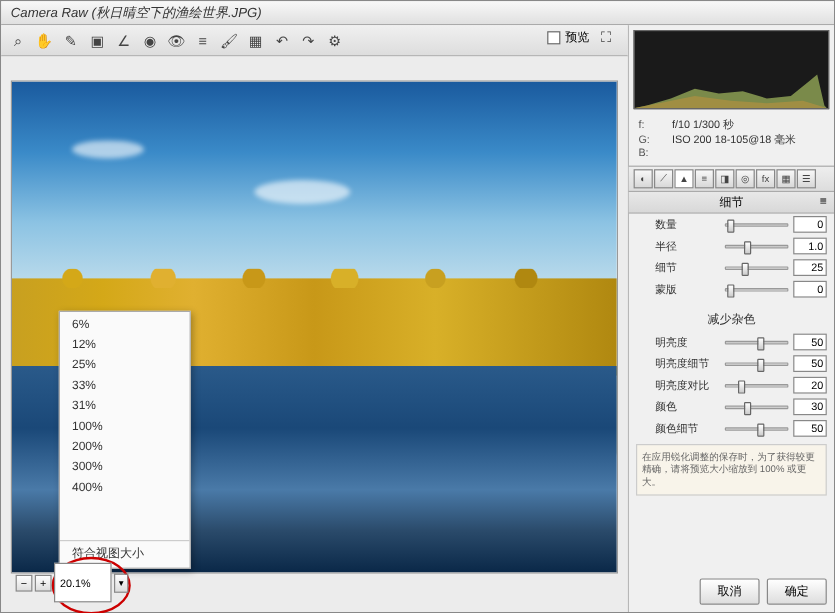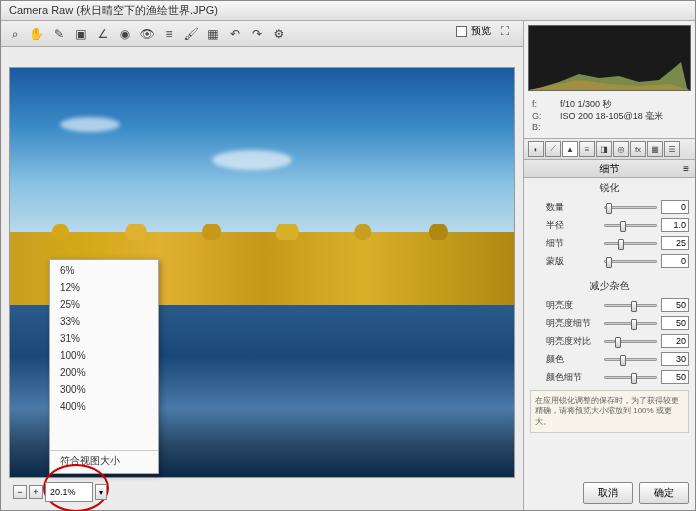--- a/index.html
+++ b/index.html
@@ -1,36 +1,36 @@
 <!DOCTYPE html>
 <html><head>
 <meta charset="utf-8">
 <style>
 * { box-sizing: border-box; margin: 0; padding: 0; }
 body { font-family: "Microsoft YaHei", Arial, sans-serif; font-size: 10px; background: #fff; }
 .window { width: 696px; height: 511px; background: #eaeaea; border: 1px solid #888; position: relative; }
-.titlebar { height: 20px; background: linear-gradient(#f8f8f8, #e0e0e0); border-bottom: 1px solid #aaa; display: flex; align-items: center; padding: 0 8px; color: #333; font-size: 11px; }
+.titlebar { height: 20px; background: linear-gradient(#f8f8f8, #e0e0e0); border-bottom: 1px solid #aaa; display: flex; align-items: center; padding: 0 8px; color: #333; font-size: 11px; font-style: italic; }
 .main { display: flex; height: calc(100% - 20px); }
 .left-area { flex: 1; display: flex; flex-direction: column; background: #ececec; position: relative; }
 .toolbar { height: 26px; background: linear-gradient(#f0f0f0, #ddd); border-bottom: 1px solid #aaa; display: flex; align-items: center; padding: 0 4px; gap: 2px; position: relative; }
 .tool-icon { width: 20px; height: 20px; border: 1px solid transparent; display: flex; align-items: center; justify-content: center; cursor: pointer; color: #444; font-size: 12px; }
 .toolbar-right { position: absolute; right: 8px; top: 0; height: 20px; display: flex; align-items: center; gap: 4px; justify-content: flex-end; }
 .preview-cb { width: 11px; height: 11px; border: 1px solid #666; background: #fff; }
 .preview-area { flex: 1; background: #ececec; padding: 20px 8px 8px 8px; position: relative; }
 .image-frame { width: 100%; height: calc(100% - 24px); border: 1px solid #999; background: #fff; overflow: hidden; position: relative; }
 .landscape { width: 100%; height: 100%; position: relative; }
 .sky { position: absolute; top: 0; left: 0; right: 0; height: 48%; background: linear-gradient(#1a5a9e 0%, #3a8ac8 30%, #8cc3e3 60%, #d5e8f0 100%); }
 .cloud { position: absolute; background: rgba(255,255,255,0.6); border-radius: 50%; filter: blur(2px); }
 .trees { position: absolute; top: 40%; left: 0; right: 0; height: 20%; background: linear-gradient(to right, #c8a020 0%, #d4a818 15%, #e0b030 30%, #c89818 50%, #d8b028 70%, #b08810 100%); }
 .trees::before { content: ''; position: absolute; top: -8px; left: 0; right: 0; height: 16px; background: radial-gradient(circle at 10% 50%, #d4a818 8px, transparent 9px), radial-gradient(circle at 25% 50%, #e0b030 10px, transparent 11px), radial-gradient(circle at 40% 50%, #c89818 9px, transparent 10px), radial-gradient(circle at 55% 50%, #d8b028 11px, transparent 12px), radial-gradient(circle at 70% 50%, #c8a020 8px, transparent 9px), radial-gradient(circle at 85% 50%, #b08810 9px, transparent 10px); }
 .water { position: absolute; top: 58%; left: 0; right: 0; bottom: 0; background: linear-gradient(#2a5a8a 0%, #1a4878 30%, #4a7aa8 60%, #2a4a6a 80%, #0a2848 100%); }
 .reflection { position: absolute; top: 58%; left: 0; right: 0; height: 20%; background: linear-gradient(to right, #9a7818 0%, #a88820 30%, #9a7818 60%, #887010 100%); opacity: 0.5; filter: blur(1px); transform: scaleY(-0.8); }
 .zoom-section { position: absolute; left: 12px; bottom: 8px; display: flex; align-items: center; gap: 2px; }
 .zoom-btn { width: 14px; height: 14px; border: 1px solid #888; background: linear-gradient(#fff,#ddd); font-size: 9px; display: flex; align-items: center; justify-content: center; cursor: pointer; }
-.zoom-display { width: 48px; height: 20px; border: 1px solid #888; background: #fff; display: flex; align-items: center; padding: 0 4px; font-size: 9px; }
+.zoom-display { width: 48px; height: 33px; border: 1px solid #888; background: #fff; display: flex; align-items: center; padding: 0 4px; font-size: 9px; }
 .zoom-chevron { width: 12px; height: 16px; border: 1px solid #888; background: linear-gradient(#fff,#ddd); display: flex; align-items: center; justify-content: center; font-size: 8px; cursor: pointer; }
 .zoom-circle { position: absolute; left: 42px; bottom: -2px; width: 66px; height: 48px; border: 2px solid #c00; border-radius: 50%; pointer-events: none; }
 .zoom-menu { position: absolute; left: 48px; bottom: 36px; width: 110px; background: #fafafa; border: 1px solid #aaa; box-shadow: 2px 2px 6px rgba(0,0,0,0.3); padding: 2px 0; }
 .zoom-item { padding: 3px 10px; font-size: 10px; color: #333; cursor: pointer; }
 .right-panel { width: 172px; background: #f0f0f0; border-left: 1px solid #aaa; display: flex; flex-direction: column; }
 .histogram { height: 66px; background: #1a1a1a; border: 1px solid #666; margin: 4px; position: relative; overflow: hidden; }
 .histo-curve { position: absolute; bottom: 0; left: 0; right: 0; height: 30px; }
 .exif { padding: 4px 8px; font-size: 9px; color: #333; line-height: 1.3; }
 .exif-row { display: flex; }
 .exif-label { width: 28px; color: #555; }
@@ -139,21 +139,20 @@
         <div class="tab-icon">≡</div>
         <div class="tab-icon">◨</div>
         <div class="tab-icon">◎</div>
         <div class="tab-icon">fx</div>
         <div class="tab-icon">▦</div>
         <div class="tab-icon">☰</div>
       </div>
       <div class="panel-header">
         <span>细节</span>
       </div>
-      <div class="section-label">锐化</div>
       <div id="sharpen-sliders">
           <div class="slider-row">
             <div class="slider-label">数量</div>
             <div class="slider-track">
               <div class="slider-thumb" style="left: 2%;"></div>
             </div>
             <div class="slider-value">0</div>
           </div>
           <div class="slider-row">
             <div class="slider-label">半径</div>

